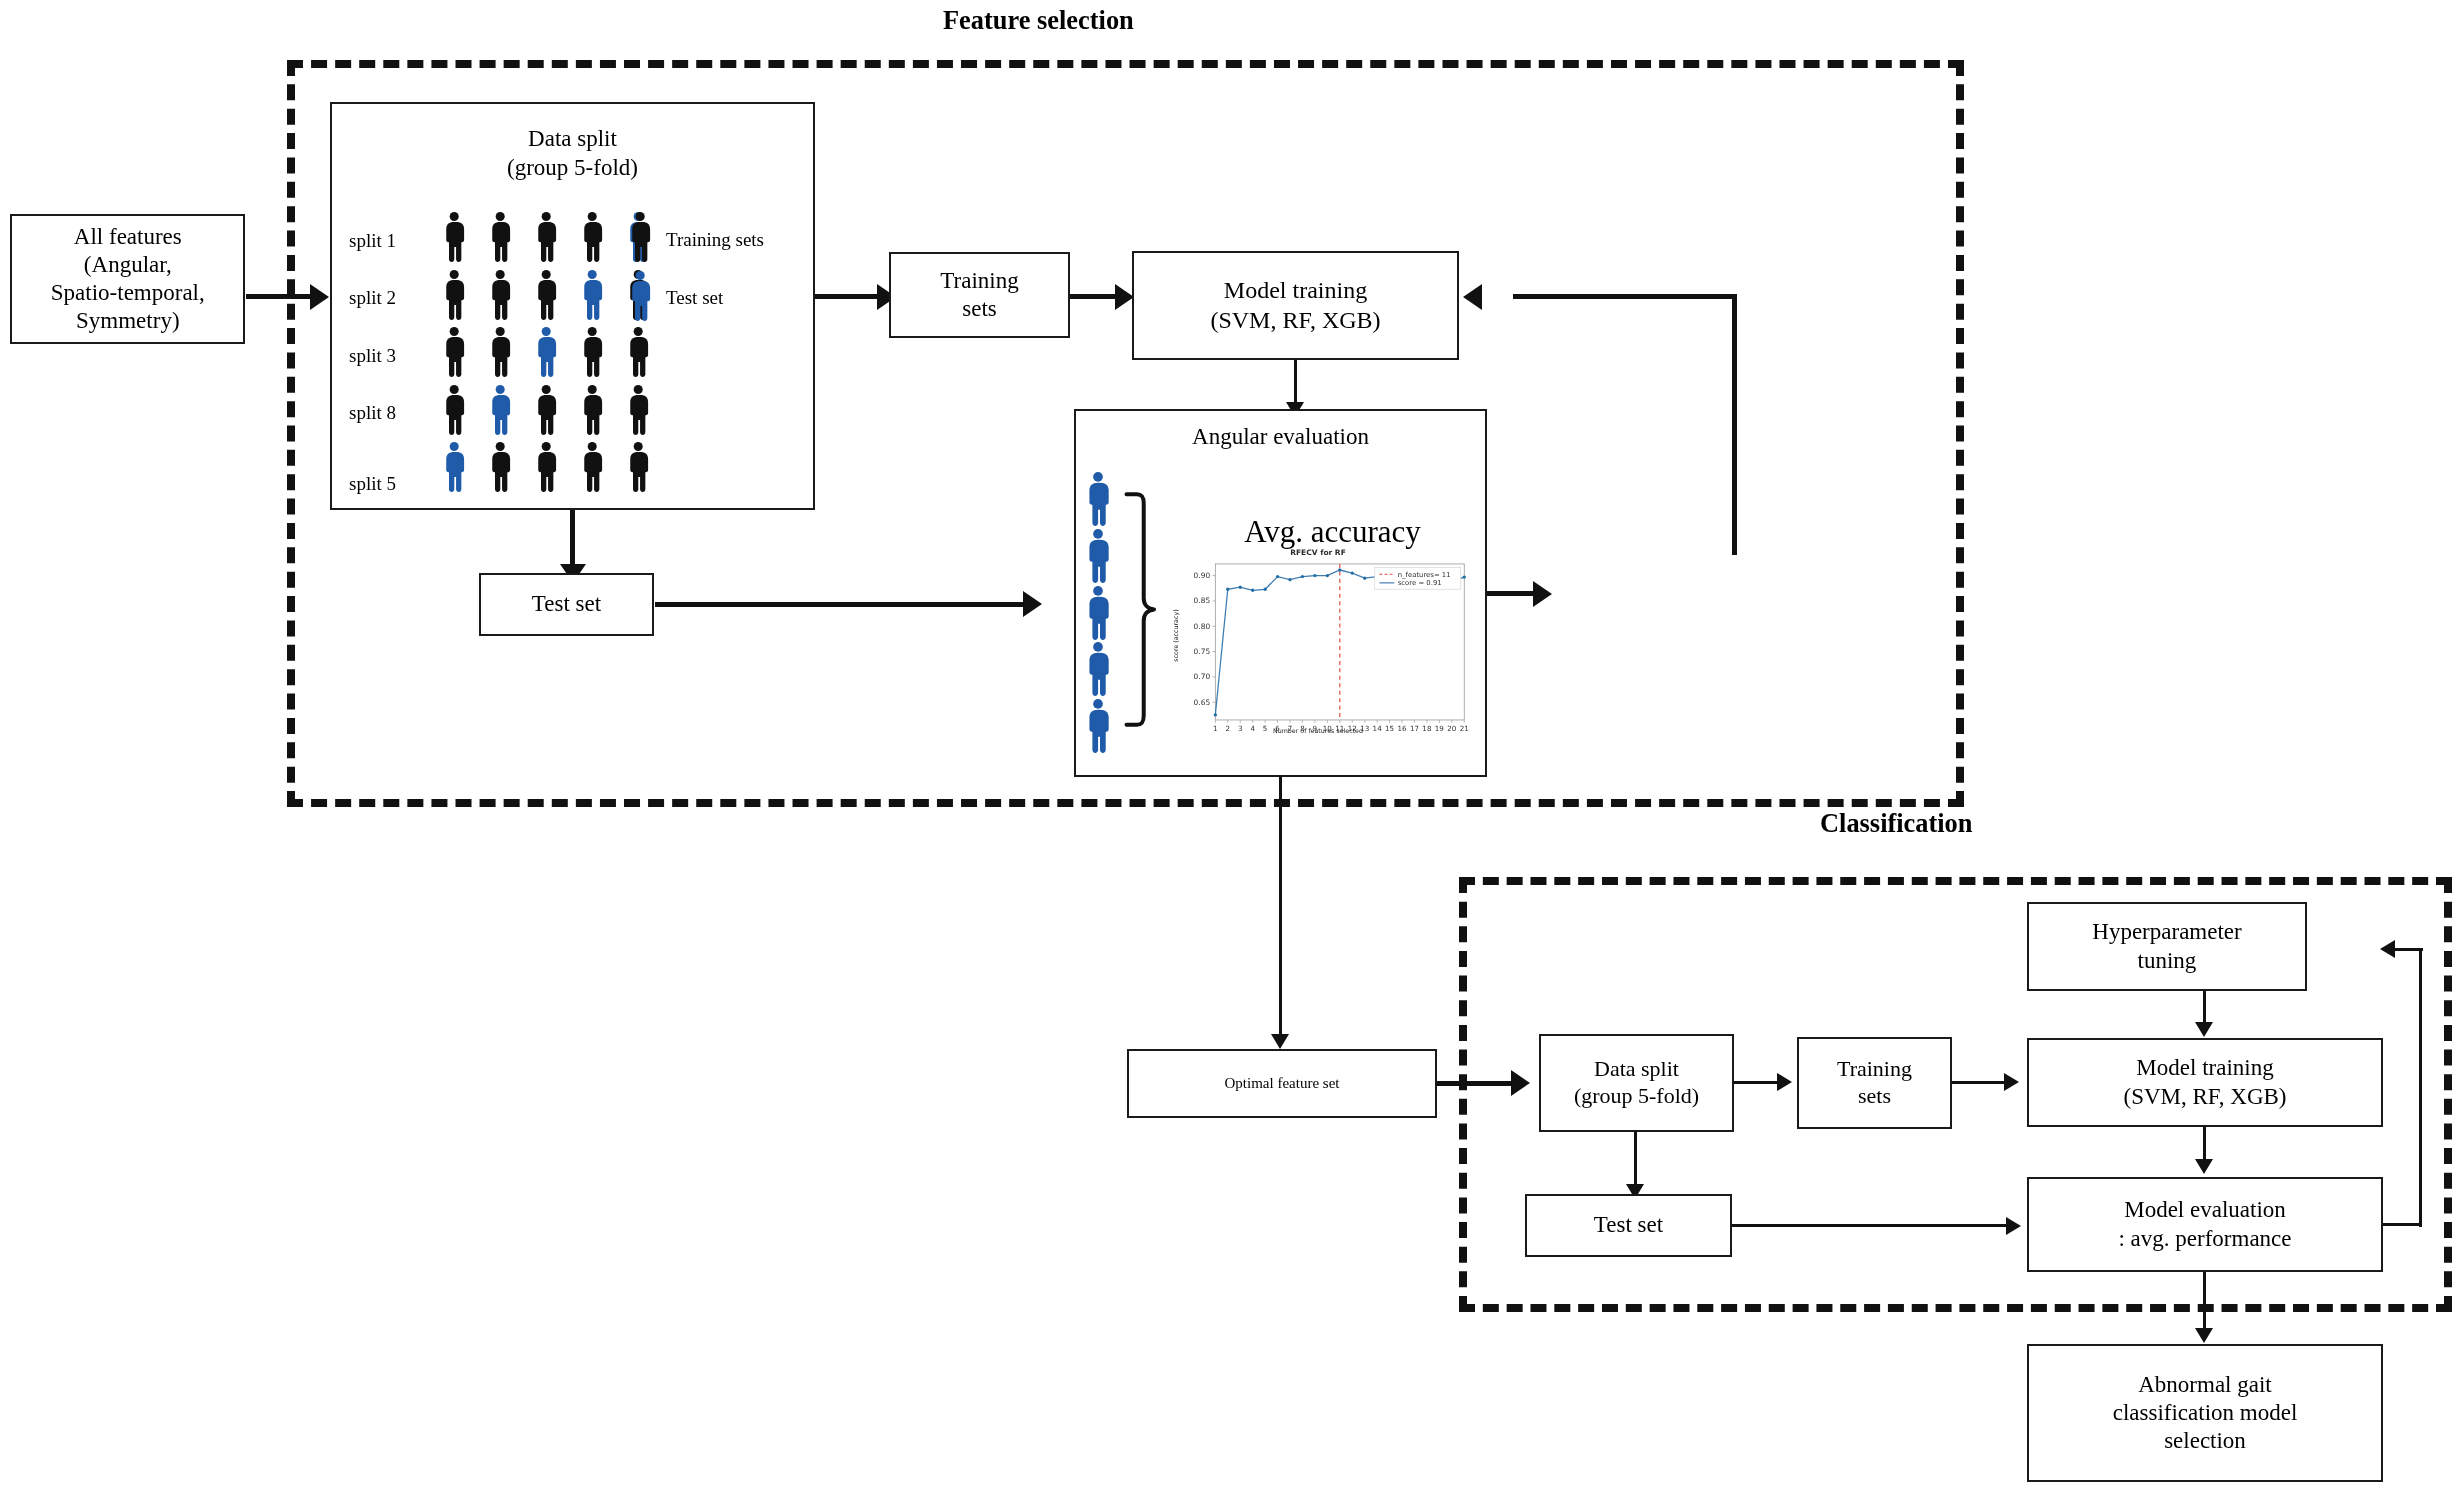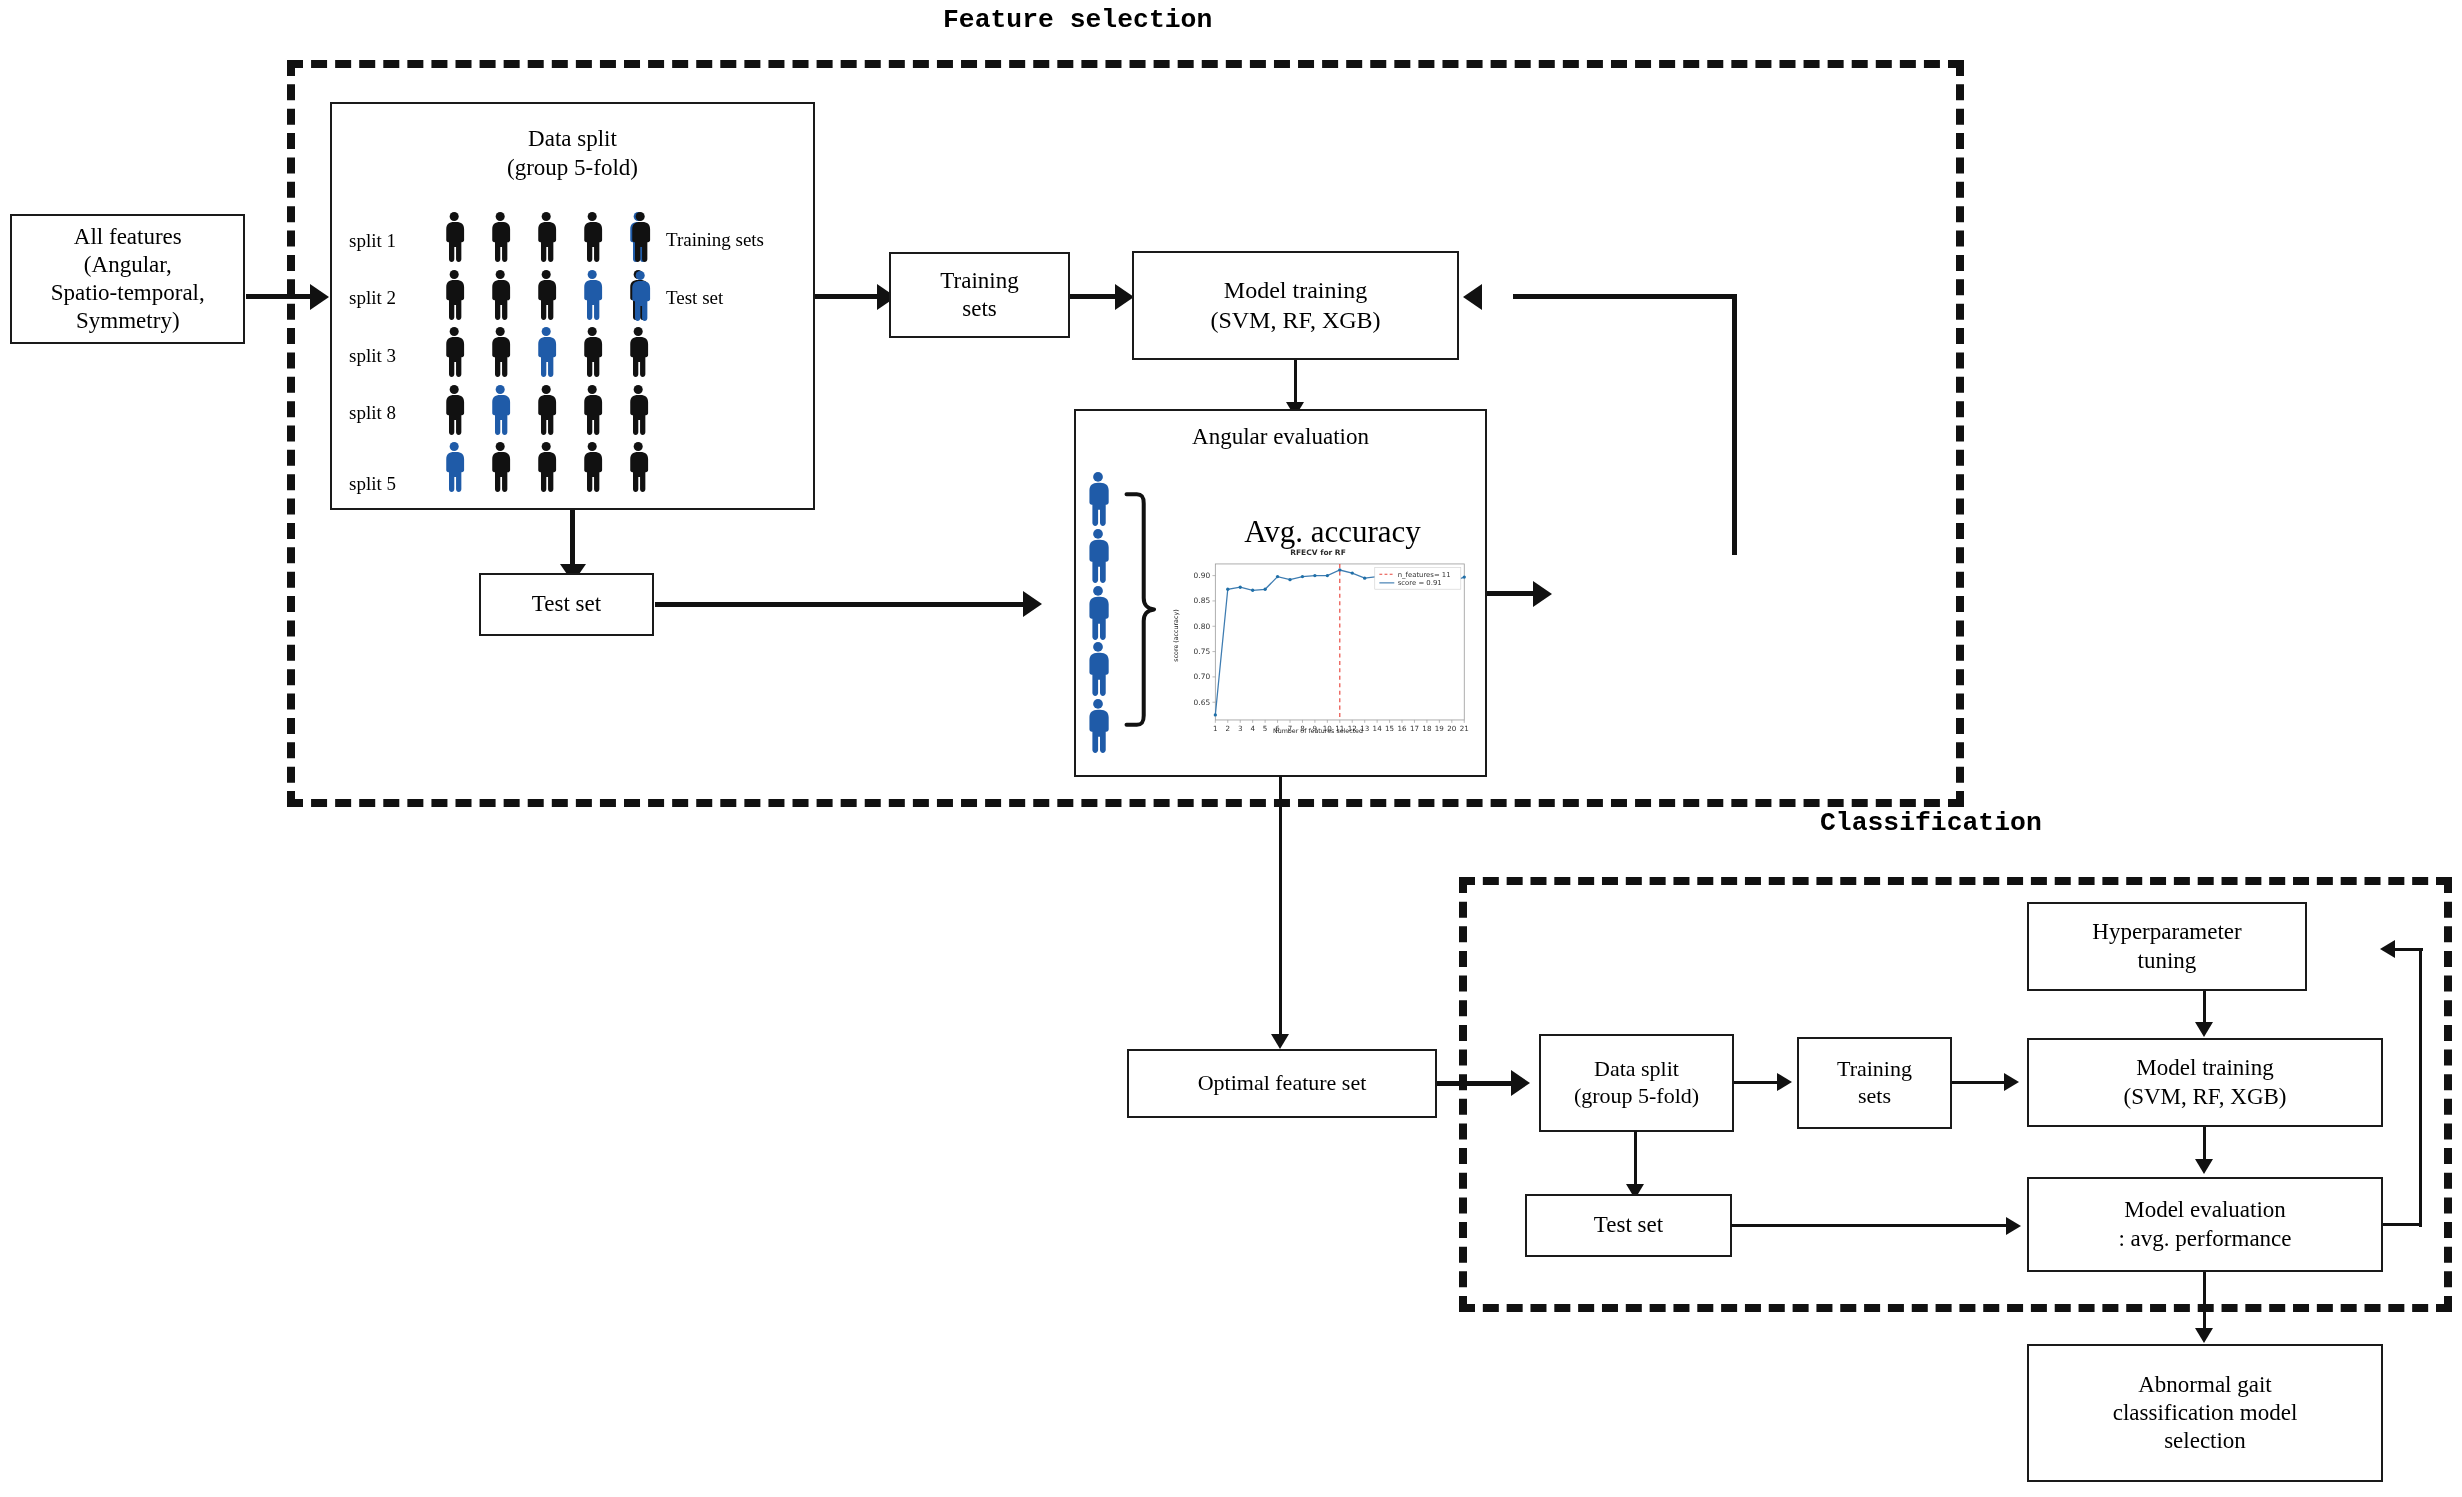--- a/index.html
+++ b/index.html
@@ -1,18 +1,18 @@
 <!DOCTYPE html>
 <html style="font-size:9.2px"><head>
 <meta charset="utf-8">
 <style>
   html,body{margin:0;padding:0;background:#fff;}
   body{font-family:"Liberation Serif","DejaVu Serif",serif;}
   #stage{position:relative;width:2462px;height:1498px;background:#fff;overflow:hidden;}
-  .sect-title{position:absolute;font-weight:bold;font-family:Liberation Mono, monospace;white-space:nowrap;}
+  .sect-title{position:absolute;font-weight:bold;font-family:Liberation Serif, serif;white-space:nowrap;}
   .dashgroup{position:absolute;border:8px dashed #111;box-sizing:border-box;}
   .box{position:absolute;border:2.3px solid #1a1a1a;background:#fff;box-sizing:border-box;
        display:flex;align-items:center;justify-content:center;text-align:center;line-height:1.22;
        font-family:"Liberation Serif","DejaVu Serif",serif;color:#000;}
   .box .t{padding:0 4.6px;white-space:pre-line;}
   .ln{position:absolute;background:#111;}
   .hline{height:5.2px;}
   .vline{width:5.2px;}
   .hline-thin{height:3.4px;background:#111;}
   .vline-thin{width:3.4px;background:#111;}
@@ -406,21 +406,21 @@
     <div class="mini-ax" style="left:-37px;top:86px;width:92px;text-align:center;transform:rotate(-90deg);">score (accuracy)</div>
   </div>
 
   <div class="ln hline" style="left:1487px;top:591px;width:55px;"></div>
   <div class="arrow-r" style="left:1533px;top:581px;"></div>
 
 
   <div class="ln vline-thin" style="left:1279px;top:776px;height:264px;"></div>
   <div class="arrow-ds" style="left:1271px;top:1034px;"></div>
 
-  <div class="box" style="left:1127px;top:1049px;width:310px;height:69px;font-size:22px;">
+  <div class="box" style="left:1127px;top:1049px;width:310px;height:69px;font-size:15px;">
     <span class="t">Optimal feature set</span>
   </div>
   <div class="ln hline" style="left:1437px;top:1081px;width:83px;"></div>
   <div class="arrow-r" style="left:1511px;top:1070px;"></div>
 
   <div class="box" style="left:1539px;top:1034px;width:195px;height:98px;font-size:22px;">
     <span class="t">Data split
 (group 5-fold)</span>
   </div>
   <div class="ln hline-thin" style="left:1734px;top:1081px;width:49px;"></div>

